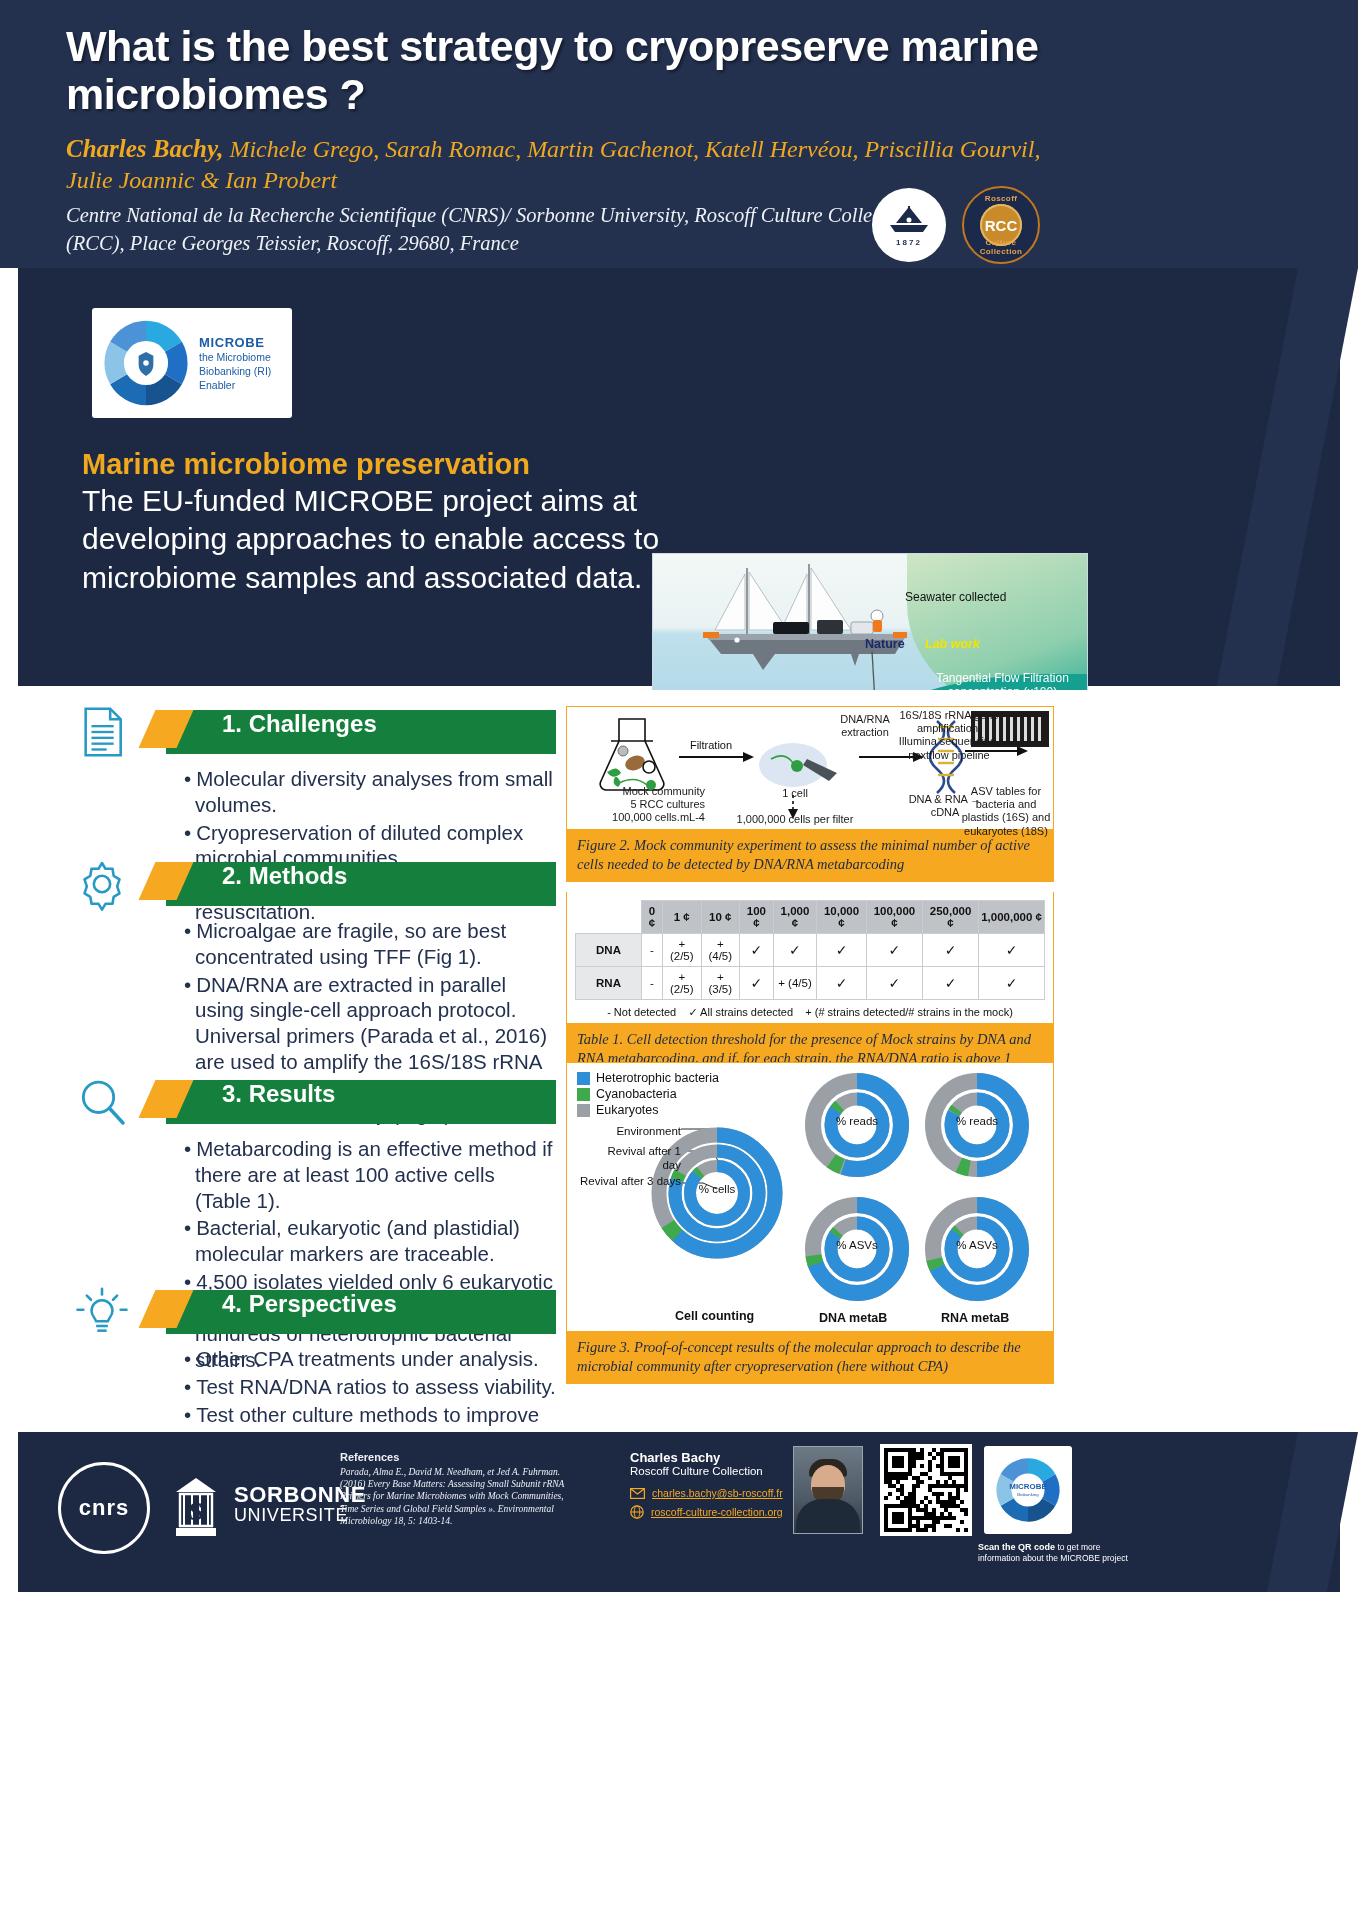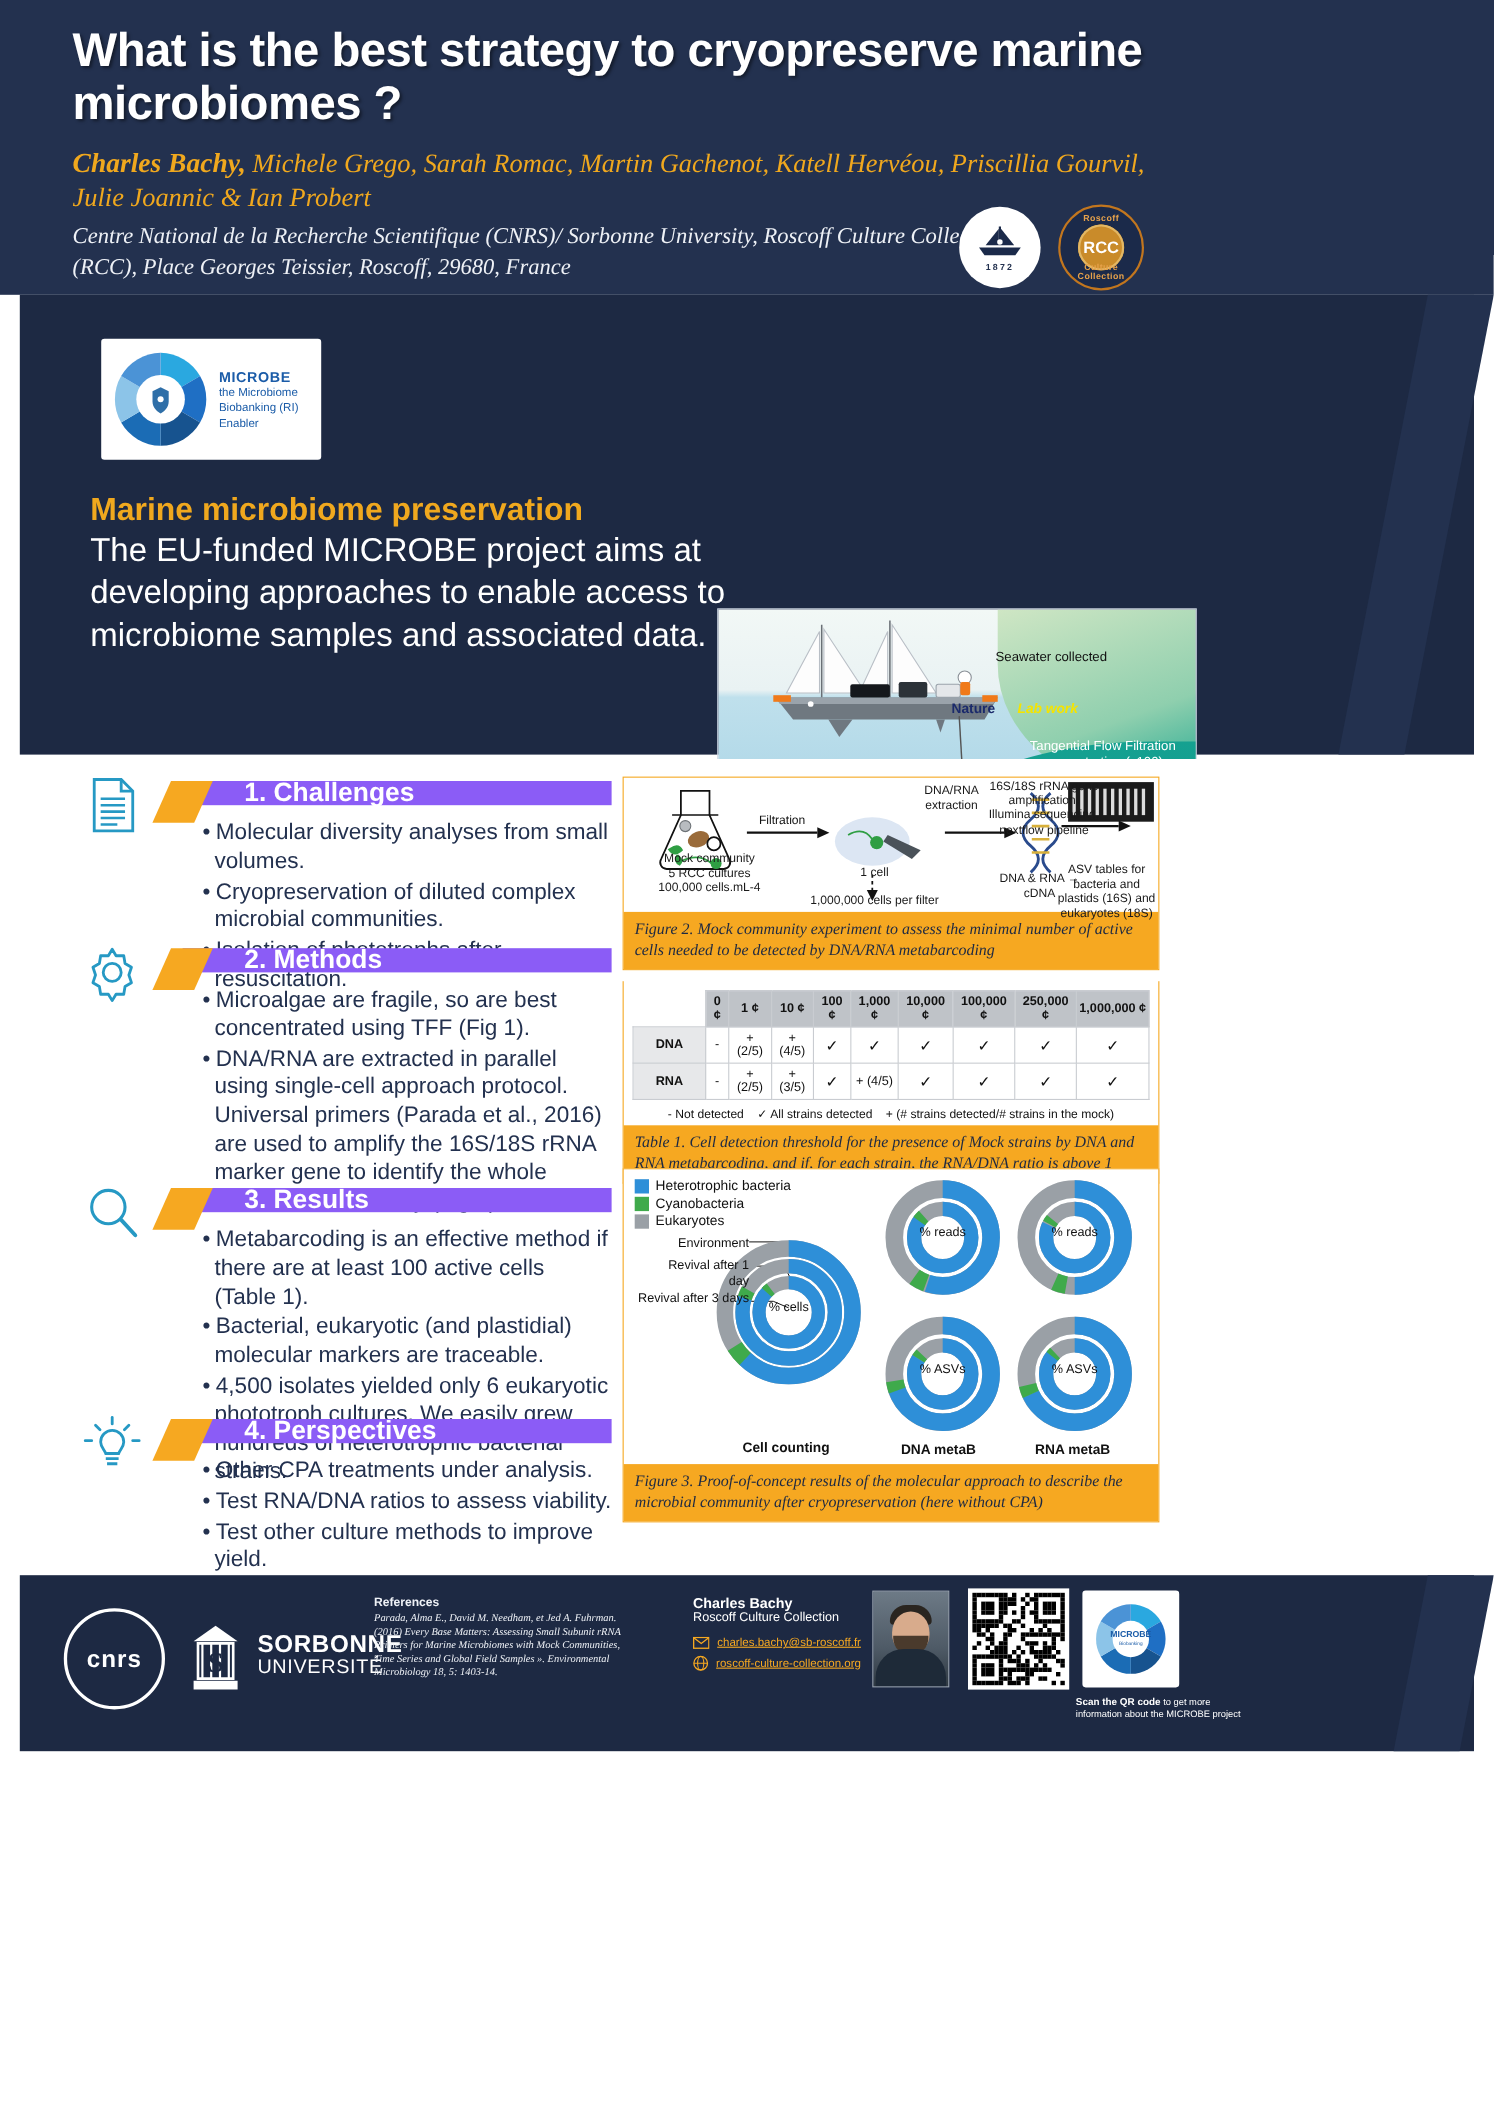--- a/index.html
+++ b/index.html
@@ -130,22 +130,22 @@
     font-family:"Liberation Serif", serif; font-style:italic;
     color:#e8ecf3; font-size:14px; line-height:1.32;
   }
 
   
   .main { position:absolute; left:0; top:690px; width:1358px; height:740px; background:#fff; }
 
   
   .sect { position:absolute; }
   .banner {
-    position:relative; height:22px; background:#8b5cf6;
-    display:flex; align-items:center;
+    position:relative; height:44px; background:#15803d;
+    display:flex; align-items:flex-start;
     padding-left:56px; color:#fff; font-weight:bold; font-size:24px;
   }
   .banner:before {
     content:""; position:absolute; left:-19px; top:0;
     width:38px; height:38px; background:#f6a821;
     transform: skewX(-24deg);
   }
   .sect-icon {
     position:absolute; left:-92px; top:-6px; width:56px; height:56px;
     color:#2699c4;
@@ -525,21 +525,21 @@
             <rect x="450" y="10" width="3" height="24"></rect>
               <rect x="457" y="10" width="3" height="24"></rect>
             <rect x="464" y="10" width="3" height="24"></rect>
               <rect x="471" y="10" width="3" height="24"></rect>
           </g>
 
           <path d="M226 88 V104" stroke="#111" stroke-width="1.6" stroke-dasharray="3 3"></path>
           <path d="M221 102 L226 112 L231 102 Z" fill="#111"></path>
         </svg>
 
-        <div class="f2t" style="left:18px; top:68px; width:120px;">
+        <div class="f2t" style="left:18px; top:78px; width:120px;text-align:right;">
           <div>Mock community</div>
           <div>5 RCC cultures</div>
           <div>100,000 cells.mL-4</div>
         </div>
         <div class="f2t" style="left:186px; top:80px; width:84px;">1 cell</div>
         <div class="f2t" style="left:168px; top:106px; width:120px;">1,000,000 cells per filter</div>
         <div class="f2t" style="left:250px; top:6px; width:96px;">DNA/RNA extraction</div>
         <div class="f2t" style="left:338px; top:86px; width:80px;">DNA &amp; RNA → cDNA</div>
         <div class="f2t" style="left:330px; top:2px; width:104px;">16S/18S rRNA gene amplification, Illumina sequencing, nextflow pipeline</div>
         <div class="f2t" style="left:392px; top:78px; width:94px;">ASV tables for bacteria and plastids (16S) and eukaryotes (18S)</div>

